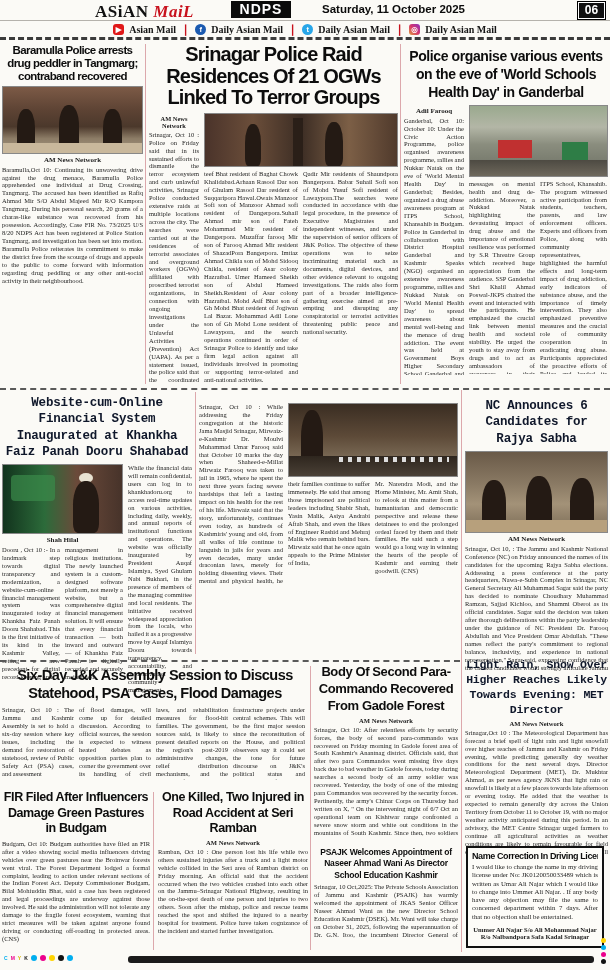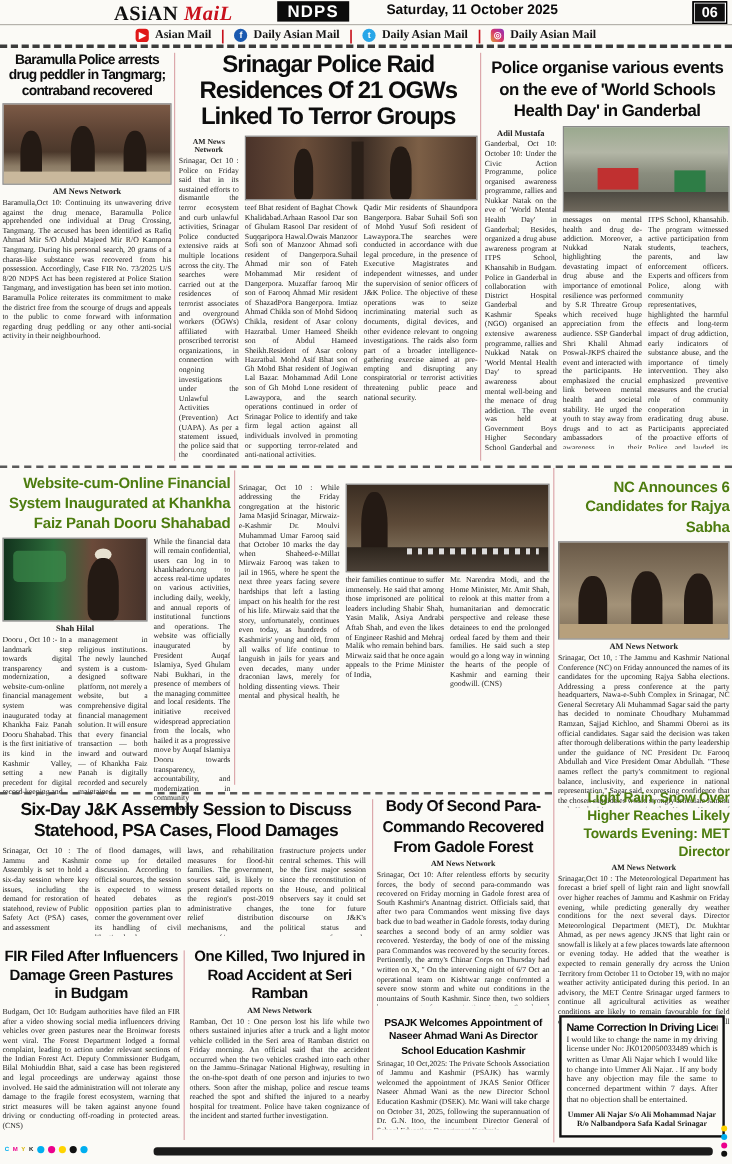--- a/index.html
+++ b/index.html
@@ -23,22 +23,22 @@
   .yt{background:#e01818;border-radius:3px;}
   .fb{background:#1b5ab0;}
   .tw{background:#28a6e8;}
   .ig{background:linear-gradient(45deg,#e09b3d,#d6366b,#8a2fbf);border-radius:3px;}
   .slabel{font:700 10px "Liberation Serif",serif;color:#151515;}
   .sdiv{color:#c8111c;font:700 11px "Liberation Sans",sans-serif;}
   .rule2{left:0;top:37px;width:610px;border-top:3px dashed #3c3c3c;}
   
   .h-sans{font-family:"Liberation Sans",sans-serif;font-weight:700;color:#0d0d0d;
           text-align:center;letter-spacing:-.6px;margin:0;}
-  .h-serif{font-family:Liberation Sans, sans-serif;font-weight:700;color:#4d7c0f;
-           text-align:right;letter-spacing:-.2px;margin:0;}
+  .h-serif{font-family:Liberation Mono, monospace;font-weight:700;color:#0f172a;
+           text-align:center;letter-spacing:-.2px;margin:0;}
   .byline{font:700 7px "Liberation Serif",serif;text-align:center;color:#222;margin:2px 0;}
   .bodytxt{font:6.5px/1.22 "Liberation Serif",serif;text-align:justify;color:#1d1d1d;
            overflow:hidden;word-spacing:-.2px;}
   .cols{display:flex;gap:5px;}
   .vline{width:0;border-left:1px solid #dca8ac;}
   .hsep{border-top:2px dashed #5a5a5a;height:0;}
   .ph{position:relative;overflow:hidden;border:1px solid #888;}
   .fig{position:absolute;}
   
   .ph-baramulla{background:linear-gradient(180deg,#7c5a46 0%,#5d4334 35%,#4b382b 60%,#8c7c66 78%,#a99a84 100%);}
@@ -115,21 +115,21 @@
       </div>
     </div>
   </section>
 
   <div class="abs vline" style="left:400px;top:44px;height:340px;"></div>
 
   <section class="abs" style="left:404px;top:48px;width:204px;height:336px;">
     <h2 class="h-sans" style="font-size:14px;line-height:1.28;letter-spacing:-.4px;">Police organise various events on the eve of 'World Schools Health Day' in Ganderbal</h2>
     <div class="cols" style="margin-top:3px;">
       <div style="width:60px;flex:0 0 auto;">
-        <div class="byline">Adil Mustafa</div>
+        <div class="byline">Adil Farooq</div>
         <div class="bodytxt" style="height:258px;">Ganderbal, Oct 10: October 10: Under the Civic Action Programme, police organised awareness programme, rallies and Nukkar Natak on the eve of 'World Mental Health Day' in Ganderbal; Besides, organized a drug abuse awareness program at ITPS School, Khansahib in Budgam.    Police in Ganderbal in collaboration with District Hospital Ganderbal and Kashmir Speaks (NGO) organised an extensive awareness programme, rallies and Nukkad Natak on 'World Mental Health Day' to spread awareness about mental well-being and the menace of drug addiction. The event was held at Government Boys Higher Secondary School Ganderbal and witnessed enthusiastic participation from students, teachers, health professionals, and police officers. The awareness rally was flagged off from Hazbagh and</div>
       </div>
       <div style="width:139px;flex:0 0 auto;">
         <div class="ph ph-rally" style="height:70px;margin-bottom:3px;">
           <div class="fig" style="left:28px;top:34px;width:34px;height:18px;background:#c03030;"></div>
           <div class="fig" style="left:92px;top:36px;width:26px;height:18px;background:#2e7d46;"></div>
           <div class="fig" style="left:0;bottom:0;width:100%;height:16px;background:linear-gradient(180deg,#4d4a42,#6e685c);"></div>
         </div>
         <div class="cols">
           <div class="bodytxt" style="width:66px;height:194px;">messages on mental health and drug de-addiction. Moreover, a Nukkad Natak highlighting the devastating impact of drug abuse and the importance of emotional resilience was performed by S.R Threatre Group which received huge appreciation from the audience.    SSP Ganderbal Shri Khalil Ahmad Poswal-JKPS chaired the event and interacted with the participants. He emphasized the crucial link between mental health and societal stability. He urged the youth to stay away from drugs and to act as ambassadors of awareness in their communities.    Similarly, Police in Budgam organized a drug abuse awareness program at</div>

